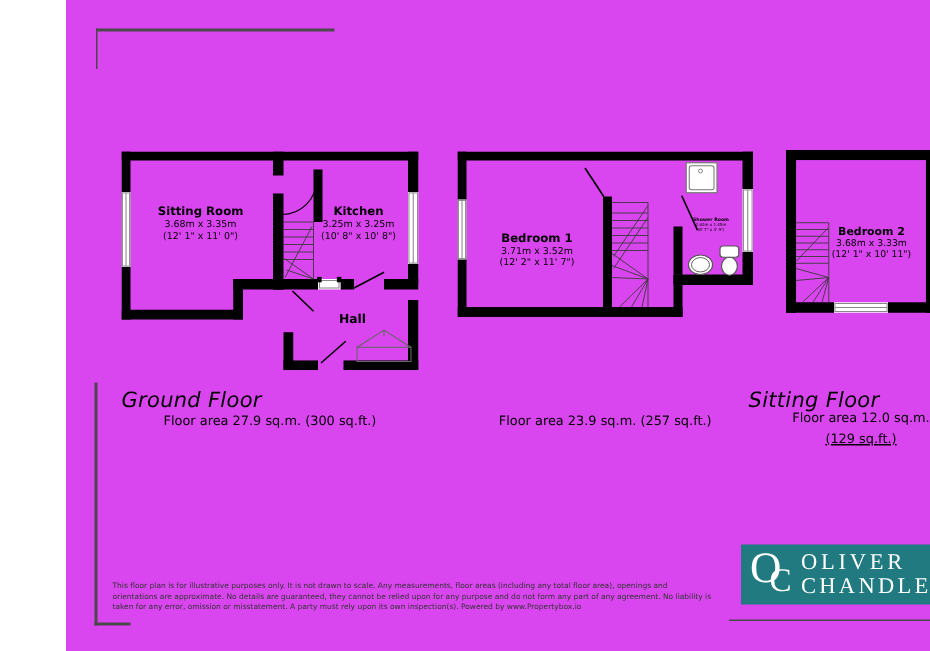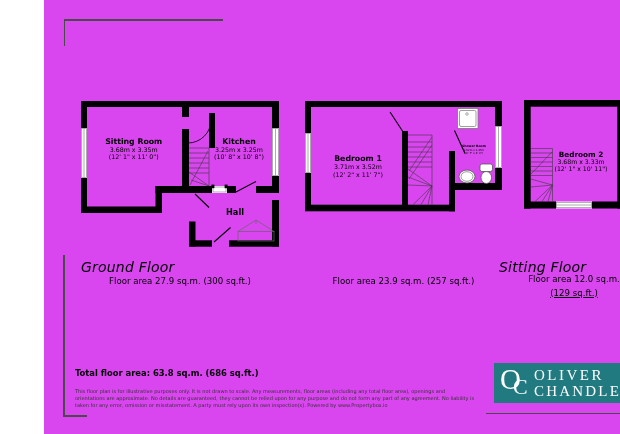--- a/index.html
+++ b/index.html
@@ -208,21 +208,20 @@
 
   <div class="floor-title" style="left:37px;top:259px;width:198px;">Ground Floor</div>
   <div class="floor-sub" style="left:37px;top:276px;width:198px;">Floor area 27.9 sq.m. (300 sq.ft.)</div>
 
   <div class="floor-sub" style="left:261px;top:276px;width:197px;">Floor area 23.9 sq.m. (257 sq.ft.)</div>
 
   <div class="floor-title" style="left:455px;top:259px;width:150px;">Sitting Floor</div>
   <div class="floor-sub" style="left:455px;top:274px;width:150px;">Floor area 12.0 sq.m.</div>
   <div class="floor-sub" style="left:455px;top:287.5px;width:150px;text-decoration:underline;">(129 sq.ft.)</div>
 
-  <div class="total-area">Total floor area: 63.8 sq.m. (686 sq.ft.)</div>
   <div class="disc" style="top:387.5px;">This floor plan is for illustrative purposes only. It is not drawn to scale. Any measurements, floor areas (including any total floor area), openings and</div>
   <div class="disc" style="top:394.5px;">orientations are approximate. No details are guaranteed, they cannot be relied upon for any purpose and do not form any part of any agreement. No liability is</div>
   <div class="disc" style="top:401.5px;">taken for any error, omission or misstatement. A party must rely upon its own inspection(s). Powered by www.Propertybox.io</div>
 
   <div class="logo">
     <span class="mono mono-o">O</span>
     <span class="mono mono-c">C</span>
     <div class="words">
       <div class="l1">OLIVER</div>
       <div class="l2">CHANDLER</div>

